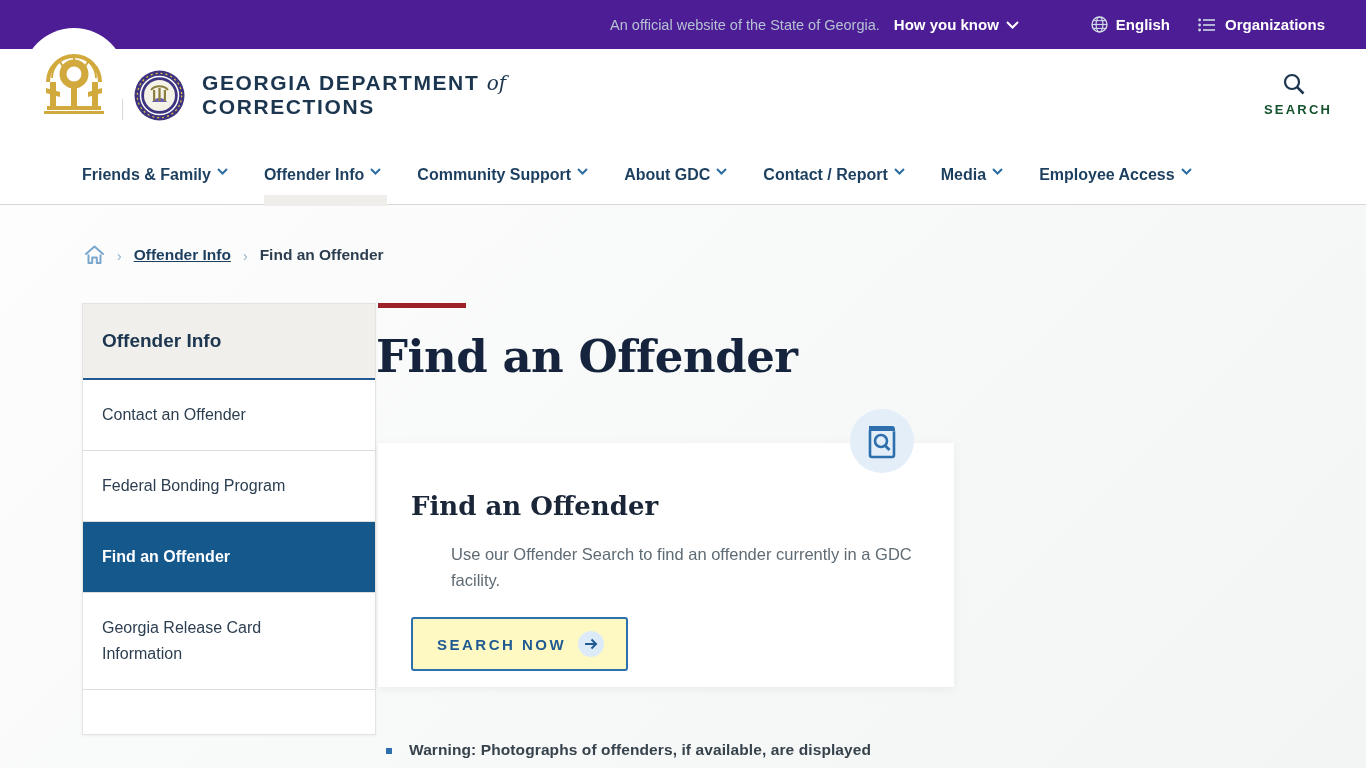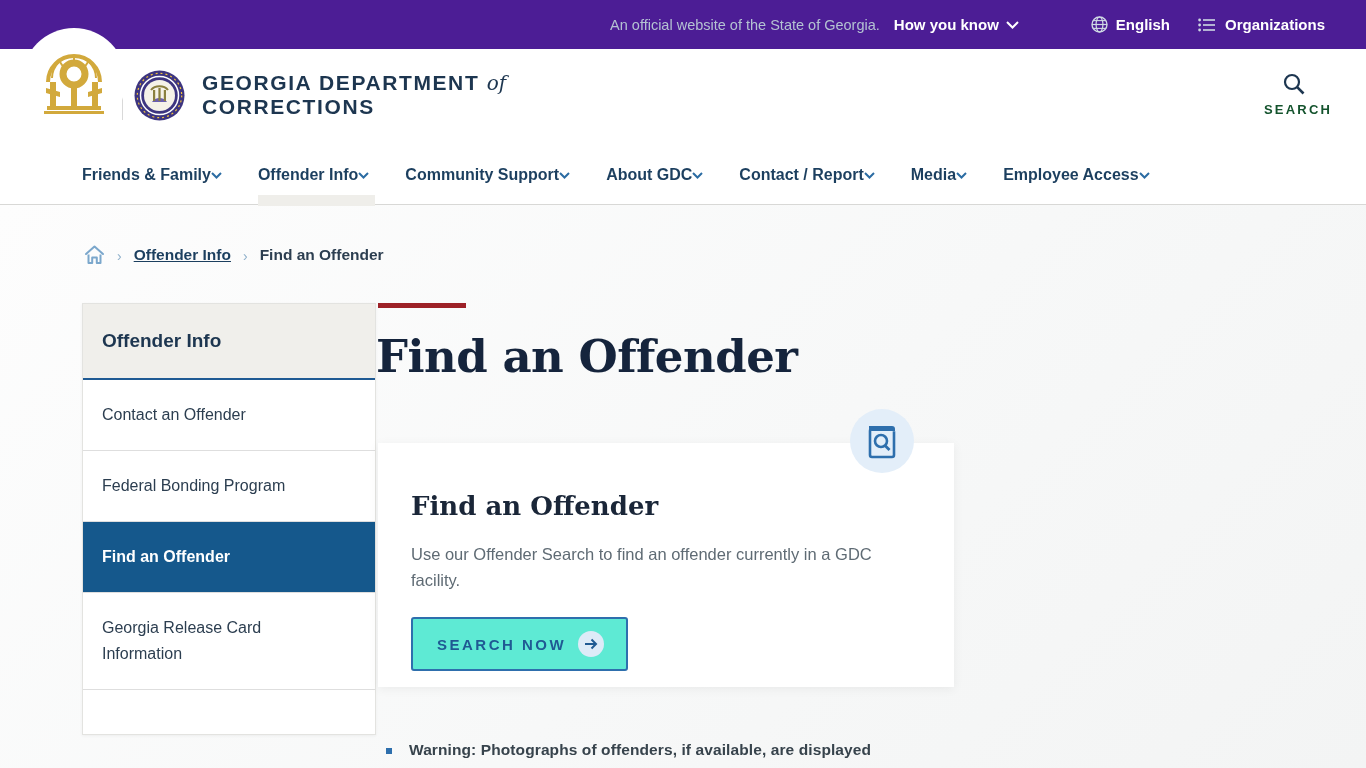--- a/index.html
+++ b/index.html
@@ -27,21 +27,21 @@
     font-weight:bold; letter-spacing:1.6px; line-height:24px; }
   .agency .of { font-family:"DejaVu Serif", serif; font-style:italic; font-weight:normal;
     text-transform:none; letter-spacing:0; font-size:20px; }
   .search-block { position:absolute; right:42px; top:23px; width:60px; text-align:center;
     color:#14532d; cursor:pointer; }
   .search-block .search-label { font-size:13px; letter-spacing:2.2px; font-weight:bold; margin-top:6px; }
 
   
   .nav { position:relative; z-index:2; height:60px; background:#fff; border-bottom:1px solid #d8d8d6;
     display:flex; align-items:center; padding-left:82px; }
-  .nav-item { position:relative; display:flex; align-items:center; margin-right:36px;
+  .nav-item { position:relative; display:flex; gap:6px; margin-right:36px;
     color:#1c3f5f; font-size:16px; font-weight:bold; cursor:pointer; white-space:nowrap; }
   .nav-item .chev { margin-top:2px; }
   .nav-item.active::after { content:""; position:absolute; left:0; right:-6px; bottom:-22px;
     height:11px; background:#efeeea; }
 
   
   .content { position:relative; height:563px;
     background:linear-gradient(135deg,#fdfdfd 0%, #f7f8f8 55%, #f3f4f4 100%); }
 
   .breadcrumb { position:absolute; left:84px; top:40px; display:flex; align-items:center;
@@ -63,23 +63,23 @@
 
   
   .accent-bar { position:absolute; left:378px; top:98px; width:88px; height:5px; background:#9d2127; }
   .page-title { position:absolute; left:376px; top:125px; font-family:"DejaVu Serif", serif;
     font-weight:bold; font-size:45px; color:#15243c; letter-spacing:-0.5px; }
 
   .card { position:absolute; left:378px; top:238px; width:576px; height:244px; background:#fff;
     box-shadow:0 2px 10px rgba(0,0,0,.06); z-index:1; }
   .card-inner { padding:48px 33px 0 33px; }
   .card-title { font-family:"DejaVu Serif", serif; font-weight:bold; font-size:26px; color:#1a2638; }
-  .card-body { margin-top:20px; font-size:16.5px; line-height:26px; color:#5f6b74; max-width:490px; }
+  .card-body { margin-top:20px; font-size:16.5px; line-height:26px; color:#5f6b74; max-width:490px;margin-left:40px; }
   .search-now-btn { margin-top:24px; display:inline-flex; align-items:center; gap:12px;
-    border:2px solid #2e6fad; border-radius:3px; background:#5eead4; padding:12px 22px 12px 24px;
+    border:2px solid #2e6fad; border-radius:3px; background:#fef9c3; padding:12px 22px 12px 24px;
     color:#1f5a93; font-size:15px; font-weight:bold; letter-spacing:2.5px; cursor:pointer;
     font-family:"Liberation Sans", sans-serif; }
   .arrow-circle { width:26px; height:26px; border-radius:50%; background:#ddebf8;
     display:flex; align-items:center; justify-content:center; }
 
   .icon-circle { position:absolute; left:850px; top:204px; width:64px; height:64px; z-index:2;
     background:#e3eef9; border-radius:50%; display:flex; align-items:center; justify-content:center; }
 
   .warning-row { position:absolute; left:386px; top:536px; display:flex; align-items:flex-start; gap:17px; }
   .warning-bullet { width:6px; height:6px; background:#2e6fad; margin-top:7px; flex:none; }

